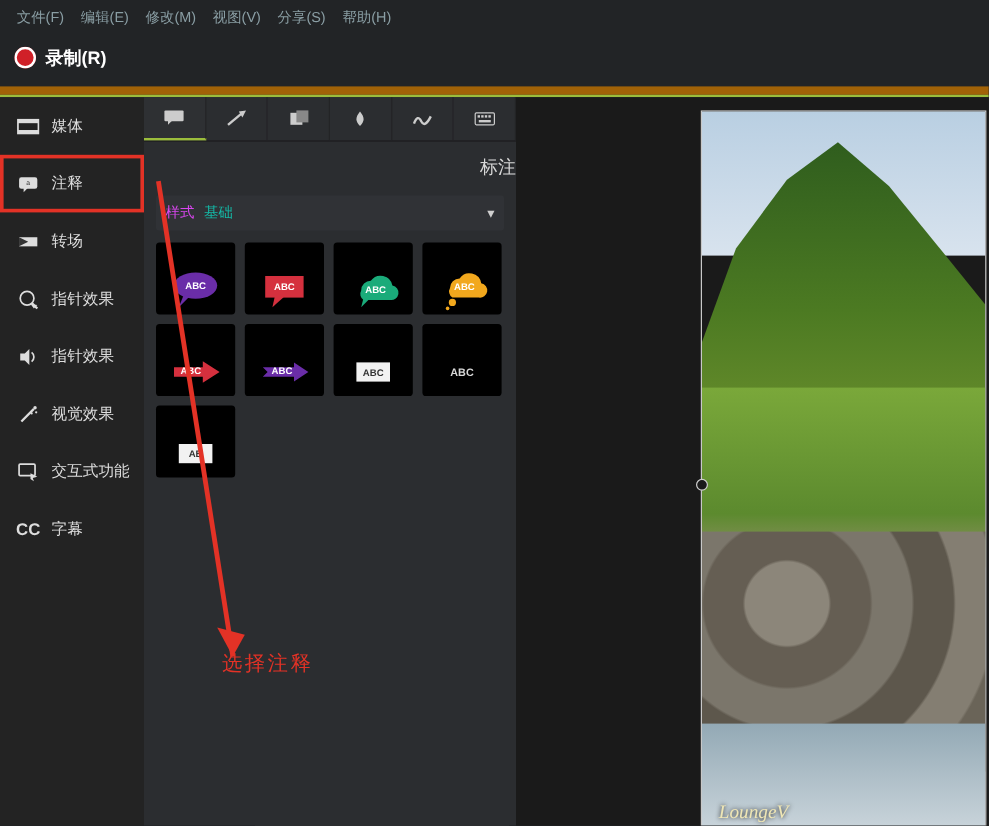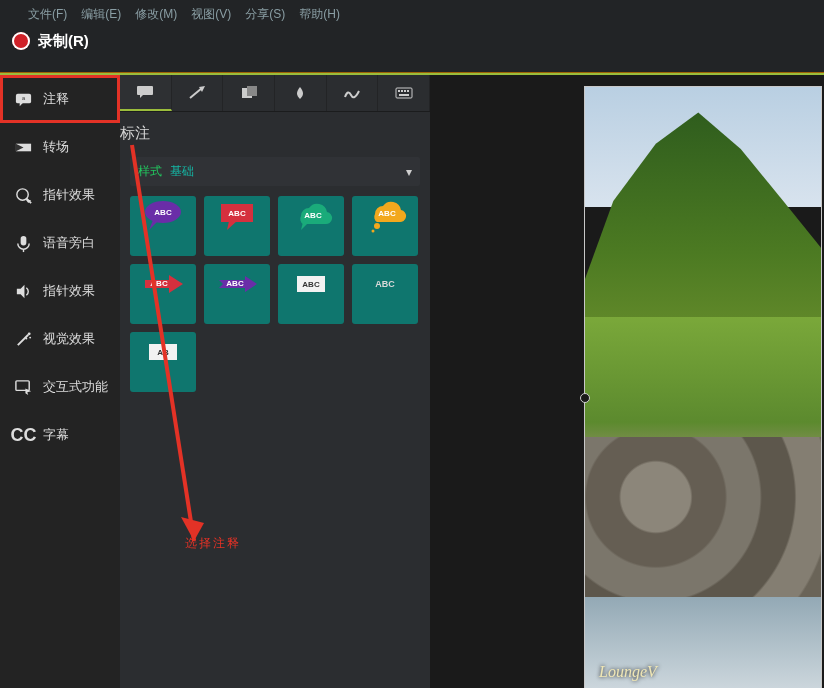--- a/index.html
+++ b/index.html
@@ -1,38 +1,38 @@
 <!DOCTYPE html>
 <html><head>
 <meta charset="utf-8">
 <style>
   body{margin:0;background:#222426;color:#cfcfcf;font-family:"Microsoft YaHei",Arial,sans-serif;font-size:13px;width:824px;height:688px;overflow:hidden}
-  .menubar{height:22px;display:flex;align-items:center;gap:14px;padding:3px 28px;color:#8a9ea4;font-size:12px}
+  .menubar{height:22px;display:flex;align-items:center;gap:14px;padding:3px 14px;color:#8a9ea4;font-size:12px}
   .menubar span{cursor:pointer}
-  .recordbar{height:32px;display:flex;gap:8px;padding:4px 10px 8px 12px;border-bottom:1px solid #a16207}
+  .recordbar{height:32px;display:flex;align-items:center;gap:8px;padding:4px 10px 8px 12px;border-bottom:7px solid #a16207}
   .rec-dot{width:18px;height:18px;border-radius:50%;background:#d02028;box-shadow:0 0 0 2px #fff inset}
   .recordbar .txt{color:#fff;font-size:15px;font-weight:bold}
   .workspace{display:flex;height:620px;border-top:2px solid #9bbd3c}
   .sidebar{width:120px;background:#232323}
   .side-item{display:flex;align-items:center;gap:10px;height:48px;padding-left:14px;cursor:pointer;color:#ddd;font-size:13px}
   .side-item.active{outline:3px solid #e33226;outline-offset:-3px}
   .side-ico{width:19px;height:19px;display:flex;align-items:center;justify-content:center;color:#dcdcdc}
   .panel{width:310px;background:#2b2d30;display:flex;flex-direction:column;position:relative}
   .tabstrip{height:36px;display:flex;border-bottom:1px solid #1b1c1d}
   .tab{flex:1;display:flex;align-items:center;justify-content:center;cursor:pointer;color:#bcbcbc;border-right:1px solid #232426}
   .tab.active{border-bottom:2px solid #9bbd3c;background:#2e3033}
-  .panel-title{text-align:left;padding:12px 0 10px 0;font-size:15px;color:#d8d8d8}
+  .panel-title{text-align:right;padding:12px 0 10px 0;font-size:15px;color:#d8d8d8}
   .style-row{display:flex;align-items:center;margin:4px 10px 10px 10px;background:#303236;padding:6px 8px;border-radius:2px;font-size:12px;cursor:pointer}
-  .style-row .lbl{color:#22c55e;margin-right:8px}
+  .style-row .lbl{color:#d946ef;margin-right:8px}
   .style-row .val{color:#14b8a6;flex:1}
   .grid{display:flex;flex-wrap:wrap;gap:8px;padding:0 10px}
-  .th{width:66px;height:60px;background:#0f766e;border-radius:3px;display:flex;align-items:flex-start;justify-content:center;cursor:pointer}
+  .th{width:66px;height:60px;background:#000000;border-radius:3px;display:flex;align-items:flex-end;justify-content:center;cursor:pointer}
   .th svg{width:48px;height:40px}
   .th .abc{font-size:8px;fill:#fff;font-weight:bold;text-anchor:middle}
-  .annotation-text{position:absolute;left:65px;top:460px;color:#e33226;font-size:12px;letter-spacing:2px;pointer-events:none}
+  .annotation-text{position:absolute;left:65px;top:460px;color:#e33226;font-size:17px;letter-spacing:2px;pointer-events:none}
   .arrow-ov{position:absolute;left:-34px;top:34px;width:260px;height:460px;pointer-events:none}
   .canvas{flex:1;background:#1a1a1a;position:relative;overflow:hidden}
   .preview{position:absolute;left:155px;top:12px;width:236px;height:620px;outline:1px solid #c8c8c8}
   .sky{position:absolute;left:0;top:0;right:0;height:120px;background:linear-gradient(#b9cfe2,#d8e3ee)}
   .hill{position:absolute;left:0;top:10px;right:0;height:260px;background:linear-gradient(#2c5a1d,#4c7a22 60%,#6a8f2d);clip-path:polygon(0 70%,12% 40%,30% 18%,48% 6%,66% 20%,84% 40%,100% 58%,100% 100%,0 100%)}
   .grass{position:absolute;left:0;top:230px;right:0;height:150px;background:linear-gradient(#7aa83a,#5c8a2e 70%,#9a9270)}
   .rocks{position:absolute;left:0;top:350px;right:0;height:200px;background:radial-gradient(circle at 30% 30%,#8c867a 0 16%,#655e53 17% 32%,#7b766b 33% 48%,#5d574c 49% 64%,#847e72 65% 80%,#6a6458 81% 100%)}
   .water{position:absolute;left:0;bottom:0;right:0;height:110px;background:linear-gradient(#93a9b5,#d7dfe4)}
   .wm{position:absolute;left:14px;bottom:26px;font-family:cursive;font-style:italic;color:#efe6b5;font-size:16px;text-shadow:0 0 4px #000}
   .handle{position:absolute;width:8px;height:8px;border:1px solid #cfcfcf;background:#1a1a1a;border-radius:50%}
@@ -51,20 +51,30 @@
   <span>帮助(H)</span>
 </div>
 
 <div class="recordbar">
   <div class="rec-dot"></div>
   <div class="txt">录制(R)</div>
 </div>
 
 <div class="workspace">
   <div class="sidebar">
+    <div class="side-item">
+      <span class="side-ico">
+          <svg viewBox="0 0 20 20">
+            <rect x="1" y="4" width="18" height="12" fill="none" stroke="#ddd" stroke-width="1.5"></rect>
+            <rect x="1" y="4" width="18" height="3" fill="#ddd"></rect>
+            <rect x="1" y="13" width="18" height="3" fill="#ddd"></rect>
+          </svg>
+        </span>
+      <span>媒体</span>
+    </div>
     <div class="side-item active">
       <span class="side-ico">
           <svg viewBox="0 0 20 20">
             <rect x="2" y="4" width="16" height="10" rx="2" fill="#ddd"></rect>
             <polygon points="6,13 10,13 6,17" fill="#ddd"></polygon>
             <text x="10" y="11" font-size="6" text-anchor="middle" fill="#333">a</text>
           </svg>
         </span>
       <span>注释</span>
     </div>
@@ -79,30 +89,20 @@
     </div>
     <div class="side-item">
       <span class="side-ico">
           <svg viewBox="0 0 20 20">
             <circle cx="9" cy="9" r="6" fill="none" stroke="#ddd" stroke-width="1.5"></circle>
             <line x1="13" y1="13" x2="18" y2="18" stroke="#ddd" stroke-width="2"></line>
             <polygon points="12,14 15,18 18,15" fill="#ddd"></polygon>
           </svg>
         </span>
       <span>指针效果</span>
-    </div>
-    <div class="side-item">
-      <span class="side-ico">
-          <svg viewBox="0 0 20 20">
-            <rect x="7" y="2" width="6" height="10" rx="3" fill="#ddd"></rect>
-            <path d="M4 10a6 6 0 0 0 12 0" stroke="#ddd" fill="none" stroke-width="1.5"></path>
-            <line x1="10" y1="16" x2="10" y2="19" stroke="#ddd" stroke-width="1.5"></line>
-          </svg>
-        </span>
-      <span>语音旁白</span>
     </div>
     <div class="side-item">
       <span class="side-ico">
           <svg viewBox="0 0 20 20">
             <polygon points="3,7 7,7 11,3 11,17 7,13 3,13" fill="#ddd"></polygon>
             <path d="M13 6a5 5 0 0 1 0 8" stroke="#ddd" fill="none" stroke-width="1.5"></path>
           </svg>
         </span>
       <span>指针效果</span>
     </div>
@@ -120,21 +120,21 @@
     <div class="side-item">
       <span class="side-ico">
           <svg viewBox="0 0 20 20">
             <rect x="2" y="3" width="14" height="10" rx="1" fill="none" stroke="#ddd" stroke-width="1.5"></rect>
             <polygon points="12,11 18,14 14,15 15,18 12,16" fill="#ddd"></polygon>
           </svg>
         </span>
       <span>交互式功能</span>
     </div>
     <div class="side-item">
-      <span class="side-ico" style="font-weight:bold;font-size:18px;color:#ddd">CC</span>
+      <span class="side-ico" style="font-weight:bold;font-size:14px;color:#ddd">CC</span>
       <span>字幕</span>
     </div>
   </div>
 
   <div class="panel">
     <div class="tabstrip">
       <div class="tab active">
           <svg width="20" height="16" viewBox="0 0 20 16">
             <rect x="2" y="2" width="16" height="9" rx="1" fill="#ccc"></rect>
             <polygon points="5,10 9,10 5,14" fill="#ccc"></polygon>

